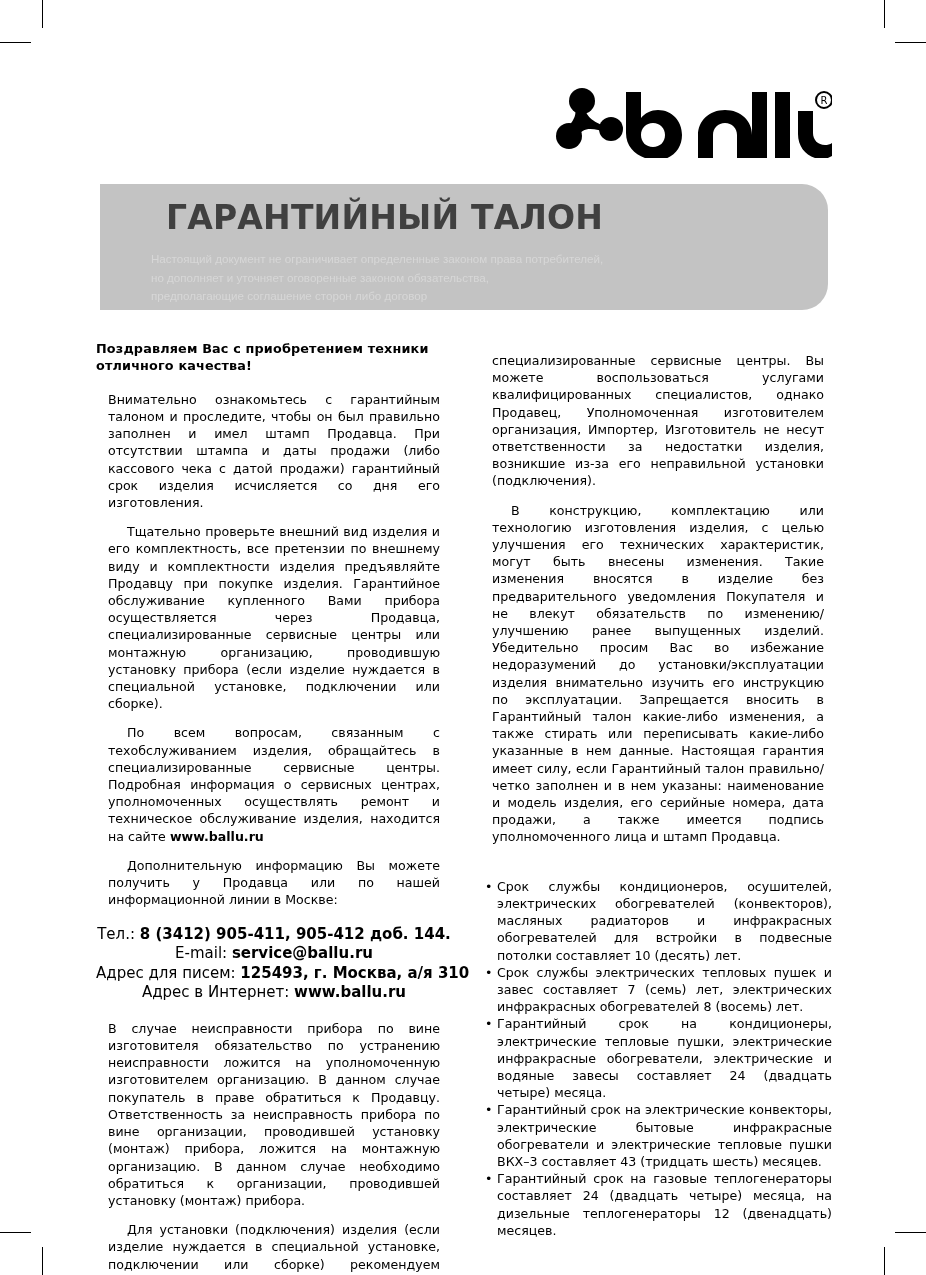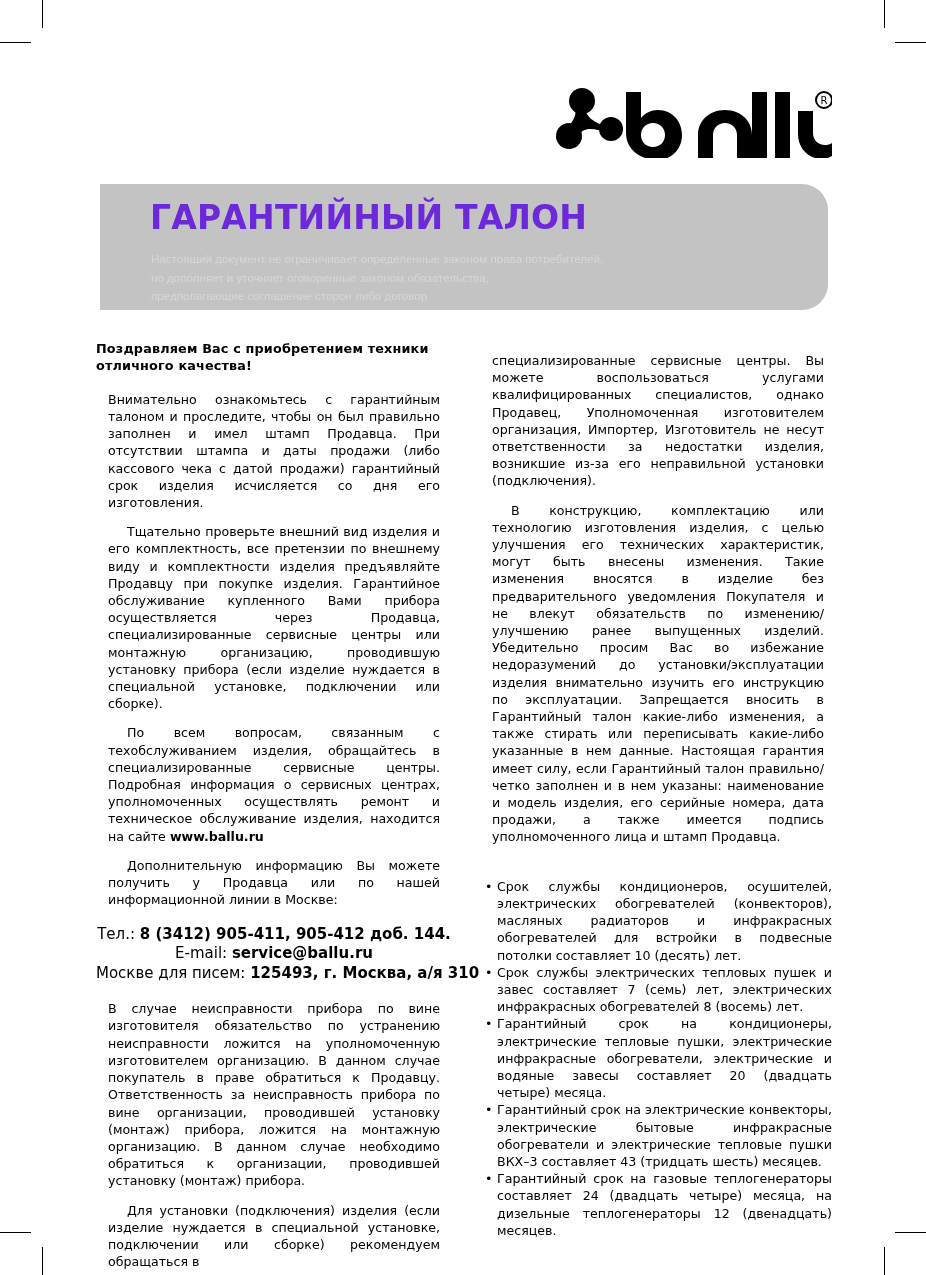--- a/index.html
+++ b/index.html
@@ -45,26 +45,26 @@
     position: absolute;
     left: 100px;
     top: 184px;
     width: 728px;
     height: 126px;
     background: #c3c3c3;
     border-radius: 0 26px 26px 0;
   }
   .banner-title {
     position: absolute;
-    left: 50px;
+    left: 66px;
     top: 14px;
     font-size: 33px;
     font-weight: bold;
     letter-spacing: 0.2px;
-    color: #6d28d9;
+    color: #404040;
     font-family: "DejaVu Sans", "Liberation Sans", sans-serif;
   }
   .banner-sub {
     position: absolute;
     left: 51px;
     top: 66px;
     width: 660px;
     font-size: 11.6px;
     line-height: 18.5px;
     color: #d7d7d7;
@@ -189,36 +189,37 @@
     <div class="lead">Поздравляем Вас с приобретением техники отличного качества!</div>
 
     <p class="para noind">Внимательно ознакомьтесь с гарантийным талоном и проследите, чтобы он был правильно заполнен и имел штамп Продавца. При отсутствии штампа и даты продажи (либо кассового чека с датой продажи) гарантийный срок изделия исчисляется со дня его изготовления.</p>
     <p class="para">Тщательно проверьте внешний вид изделия и его комплектность, все претензии по внешнему виду и комплектности изделия предъявляйте Продавцу при покупке изделия. Гарантийное обслуживание купленного Вами прибора осуществляется через Продавца, специализированные сервисные центры или монтажную организацию, проводившую установку прибора (если изделие нуждается в специальной установке, подключении или сборке).</p>
     <p class="para"><span>По всем вопросам, связанным с техобслуживанием изделия, обращайтесь в специализированные сервисные центры. Подробная информация о сервисных центрах, уполномоченных осуществлять ремонт и техническое обслуживание изделия, находится на сайте </span><span class="bold">www.ballu.ru</span></p>
     <p class="para">Дополнительную информацию Вы можете получить у Продавца или по нашей информационной линии в Москве:</p>
 
     <div class="contact">
       <div><span>Тел.: </span><span class="bold">8 (3412) 905-411, 905-412  доб. 144.</span></div>
       <div><span>E-mail: </span><span class="bold">service@ballu.ru</span></div>
-      <div><span>Москве для писем: </span><span class="bold">125493, г. Москва, а/я 310</span></div>
+      <div><span>Адрес для писем: </span><span class="bold">125493, г. Москва, а/я 310</span></div>
+      <div><span>Адрес в Интернет: </span><span class="bold">www.ballu.ru</span></div>
     </div>
 
     <p class="para noind">В случае неисправности прибора по вине изготовителя обязательство по устранению неисправности ложится на уполномоченную изготовителем организацию. В данном случае покупатель в праве обратиться к Продавцу. Ответственность за неисправность прибора по вине организации, проводившей установку (монтаж) прибора, ложится на монтажную организацию. В данном случае необходимо обратиться к организации, проводившей установку (монтаж) прибора.</p>
     <p class="para">Для установки (подключения) изделия (если изделие нуждается в специальной установке, подключении или сборке) рекомендуем обращаться в</p>
   </div>
 
   <div class="col col-right">
     <p class="para noind">специализированные сервисные центры. Вы можете воспользоваться услугами квалифицированных специалистов, однако Продавец, Уполномоченная изготовителем организация, Импортер, Изготовитель не несут ответственности за недостатки изделия, возникшие из-за его неправильной установки (подключения).</p>
     <p class="para">В конструкцию, комплектацию или технологию изготовления изделия, с целью улучшения его технических характеристик, могут быть внесены изменения. Такие изменения вносятся в изделие без предварительного уведомления Покупателя и не влекут обязательств по изменению/улучшению ранее выпущенных изделий. Убедительно просим Вас во избежание недоразумений до установки/эксплуатации изделия внимательно изучить его инструкцию по эксплуатации. Запрещается вносить в Гарантийный талон какие-либо изменения, а также стирать или переписывать какие-либо указанные в нем данные. Настоящая гарантия имеет силу, если Гарантийный талон правильно/четко заполнен и в нем указаны: наименование и модель изделия, его серийные номера, дата продажи, а также имеется подпись уполномоченного лица и штамп Продавца.</p>
 
     <div class="spacer-16"></div>
 
     <ul class="bullets">
       <li>Срок службы кондиционеров, осушителей, электрических обогревателей (конвекторов), масляных радиаторов и инфракрасных обогревателей для встройки в подвесные потолки составляет 10 (десять) лет.</li>
       <li>Срок службы электрических тепловых пушек и завес составляет 7 (семь) лет, электрических инфракрасных обогревателей 8 (восемь) лет.</li>
-      <li>Гарантийный срок на кондиционеры, электрические тепловые пушки, электрические инфракрасные обогреватели, электрические и водяные завесы составляет 20 (двадцать четыре) месяца.</li>
+      <li>Гарантийный срок на кондиционеры, электрические тепловые пушки, электрические инфракрасные обогреватели, электрические и водяные завесы составляет 24 (двадцать четыре) месяца.</li>
       <li>Гарантийный срок на электрические конвекторы, электрические бытовые инфракрасные обогреватели и электрические тепловые пушки ВКХ–3 составляет 43 (тридцать шесть) месяцев.</li>
       <li>Гарантийный срок на газовые теплогенераторы составляет 24 (двадцать четыре) месяца, на дизельные теплогенераторы 12 (двенадцать) месяцев.</li>
     </ul>
   </div>
 
   <div class="clear"></div>
 </div>
 
 </body></html>

